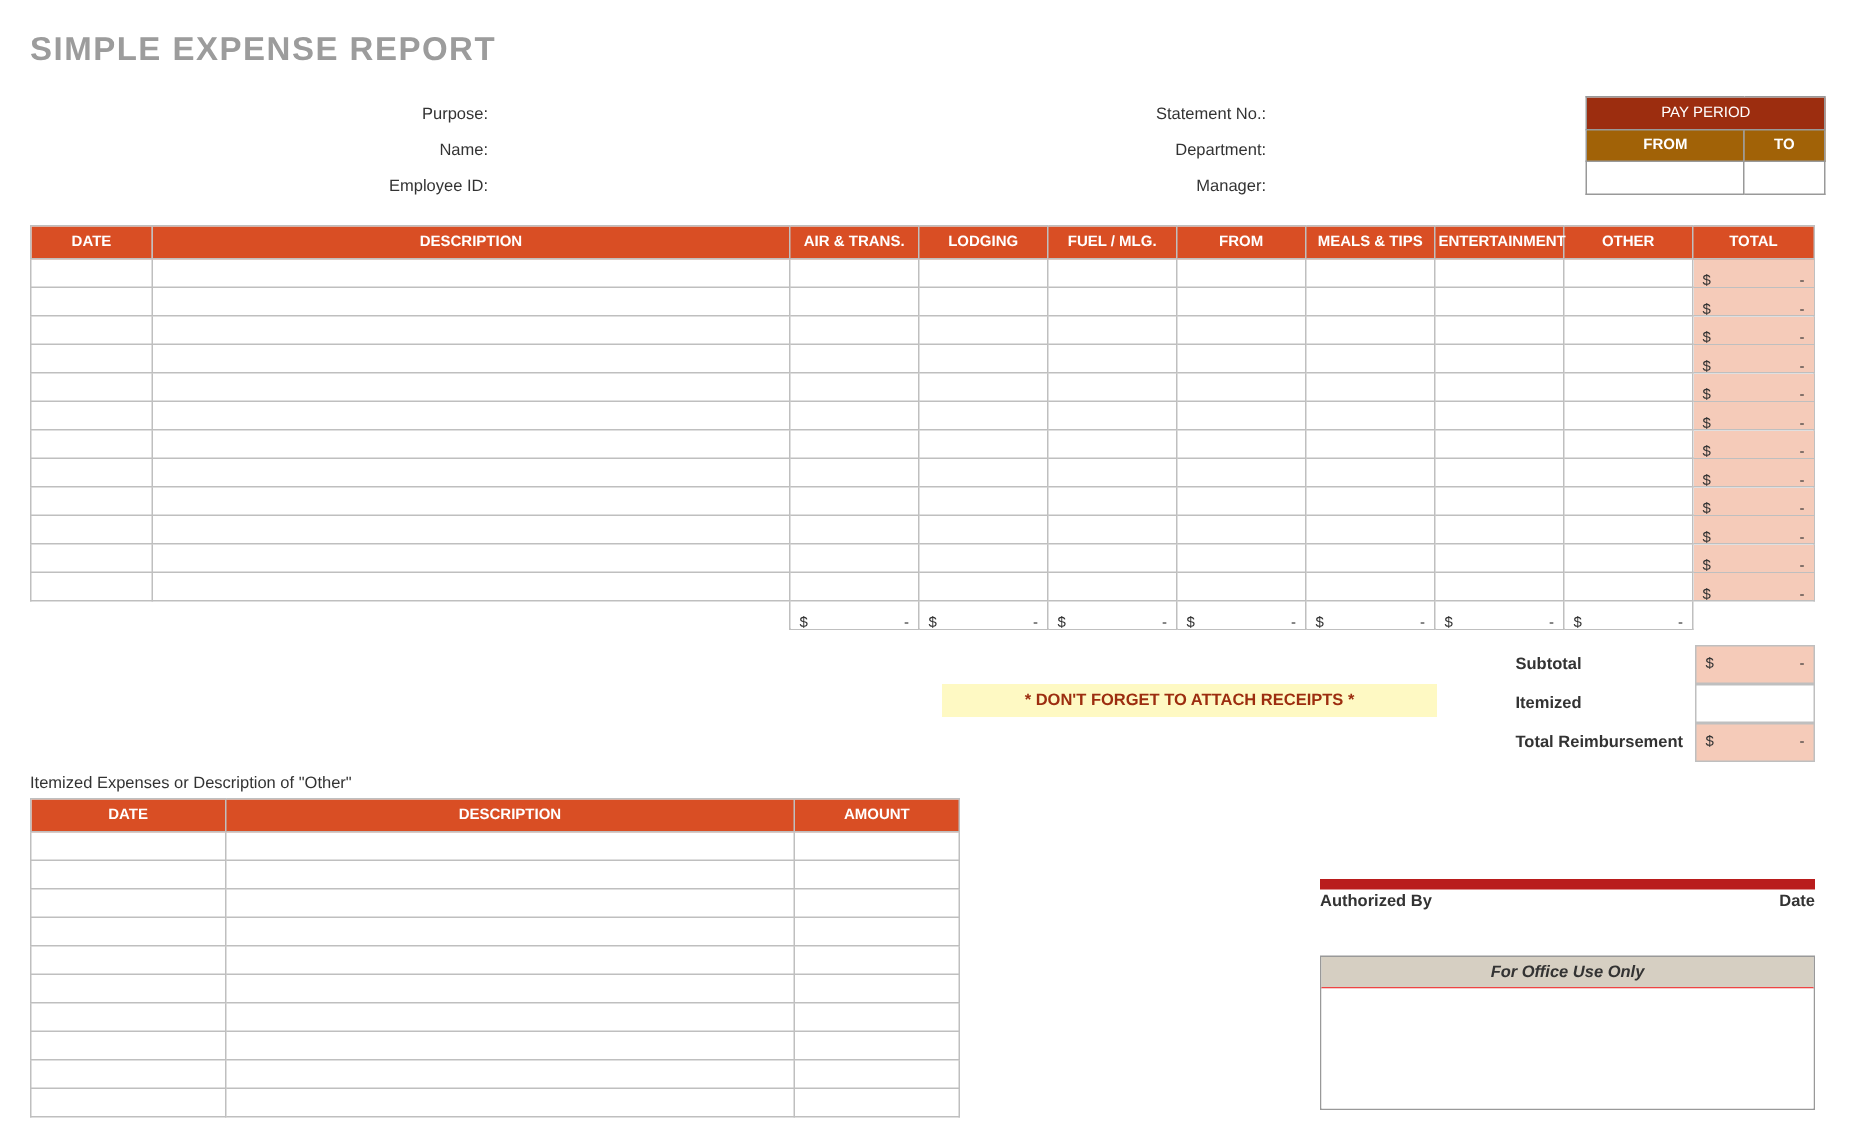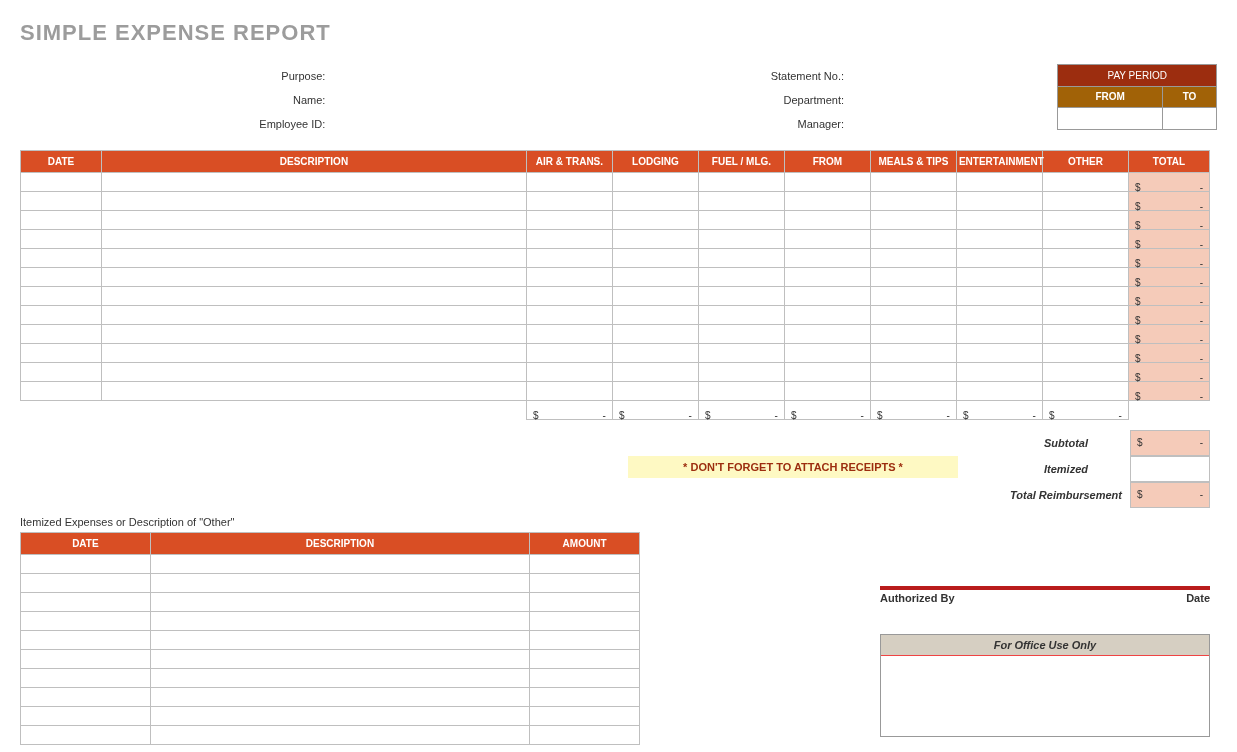--- a/index.html
+++ b/index.html
@@ -124,23 +124,22 @@
   .sum-row .dash { position: absolute; right: 6px; }
 
   
   .summary-block {
     display: flex;
     justify-content: flex-end;
     margin-top: 10px;
     width: 1190px;
   }
   .summary-labels {
-    text-align: center;
+    text-align: left;
     font-size: 11px;
-    font-style: italic;
   }
   .summary-labels div { height: 26px; line-height: 26px; padding-right: 8px; font-weight: bold; }
   .summary-values {
     width: 80px;
   }
   .summary-values div {
     height: 26px;
     border: 1px solid #bfbfbf;
     position: relative;
     font-size: 10px;
@@ -196,21 +195,21 @@
   .item-date { width: 130px; }
   .item-desc { width: 380px; }
   .item-amt  { width: 110px; }
 
   
   .sign-block {
     flex: 1;
     padding-top: 70px;
   }
   .sign-line {
-    border-top: 4px solid #b91c1c;
+    border-top: 7px solid #b91c1c;
     display: flex;
     justify-content: space-between;
     font-size: 11px;
     font-weight: bold;
     padding-top: 2px;
     margin-bottom: 30px;
   }
   .office-box {
     border: 1px solid #999;
   }

